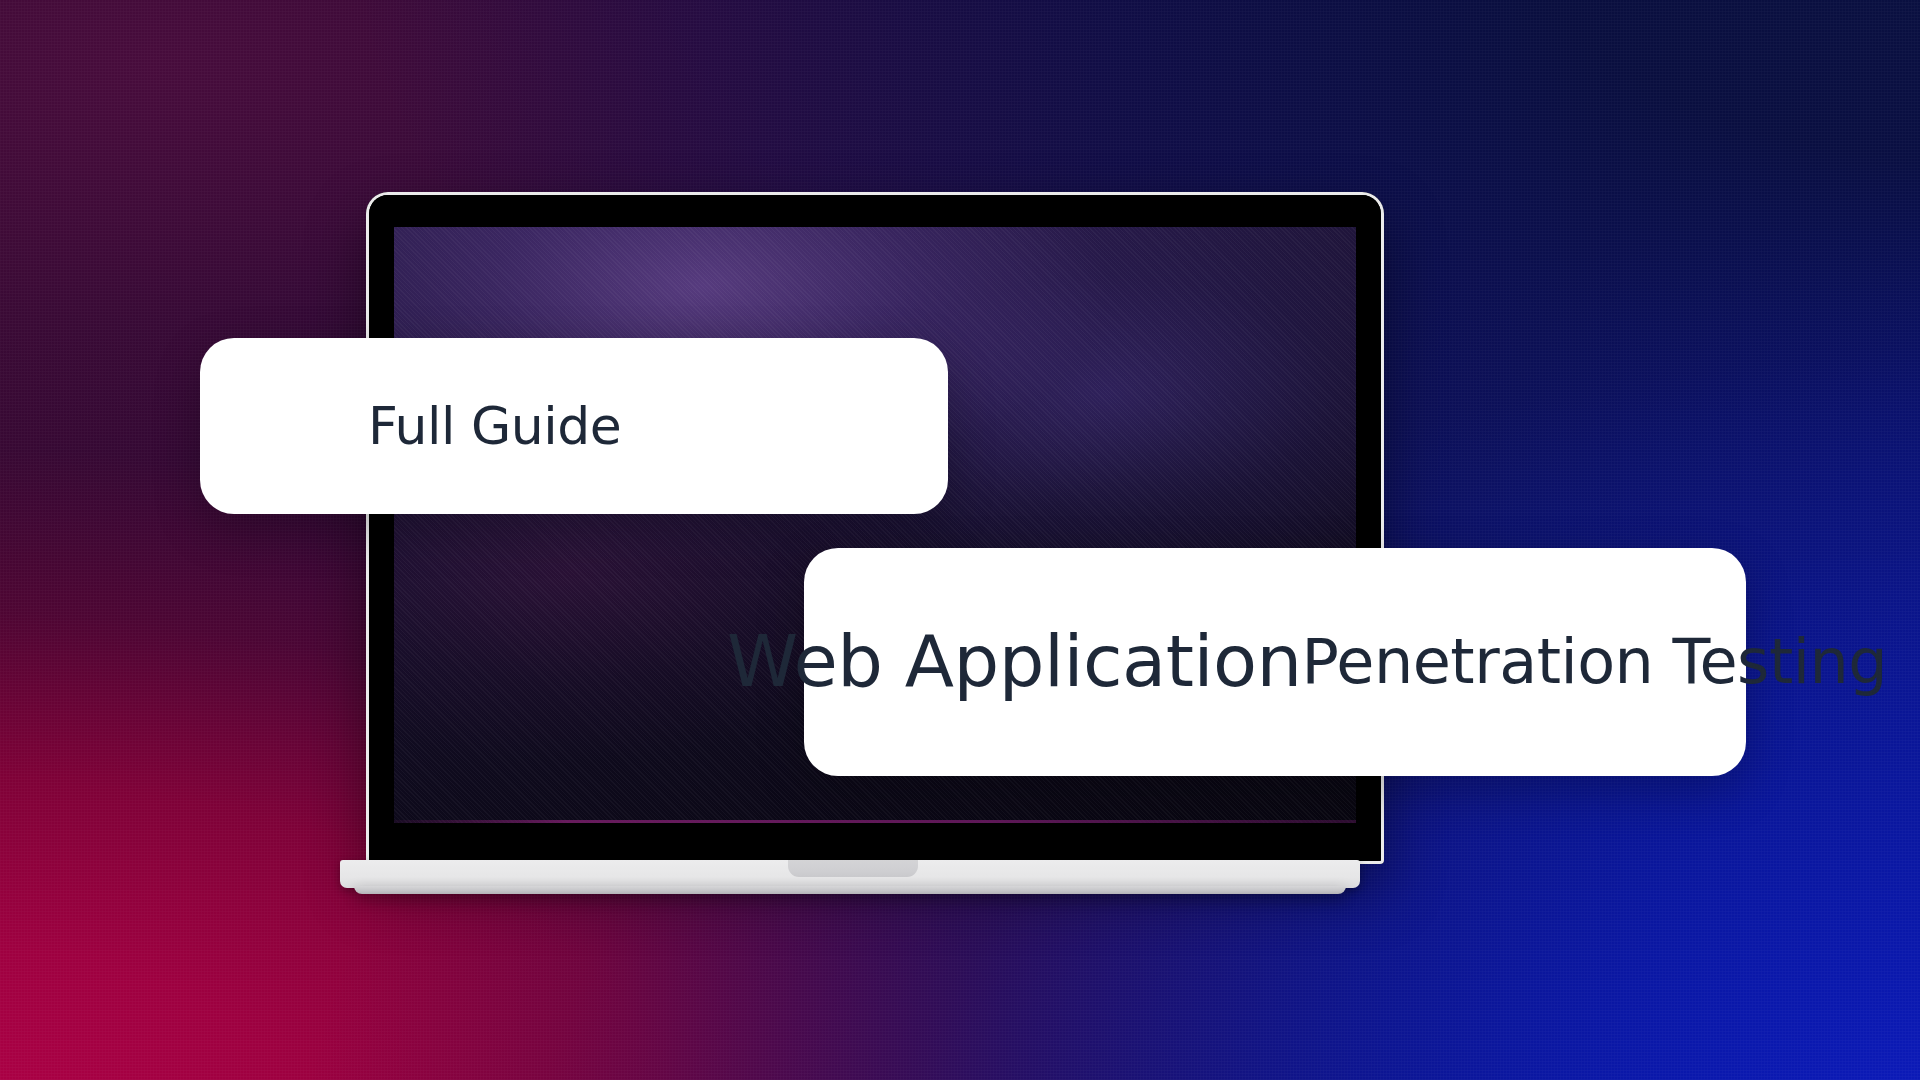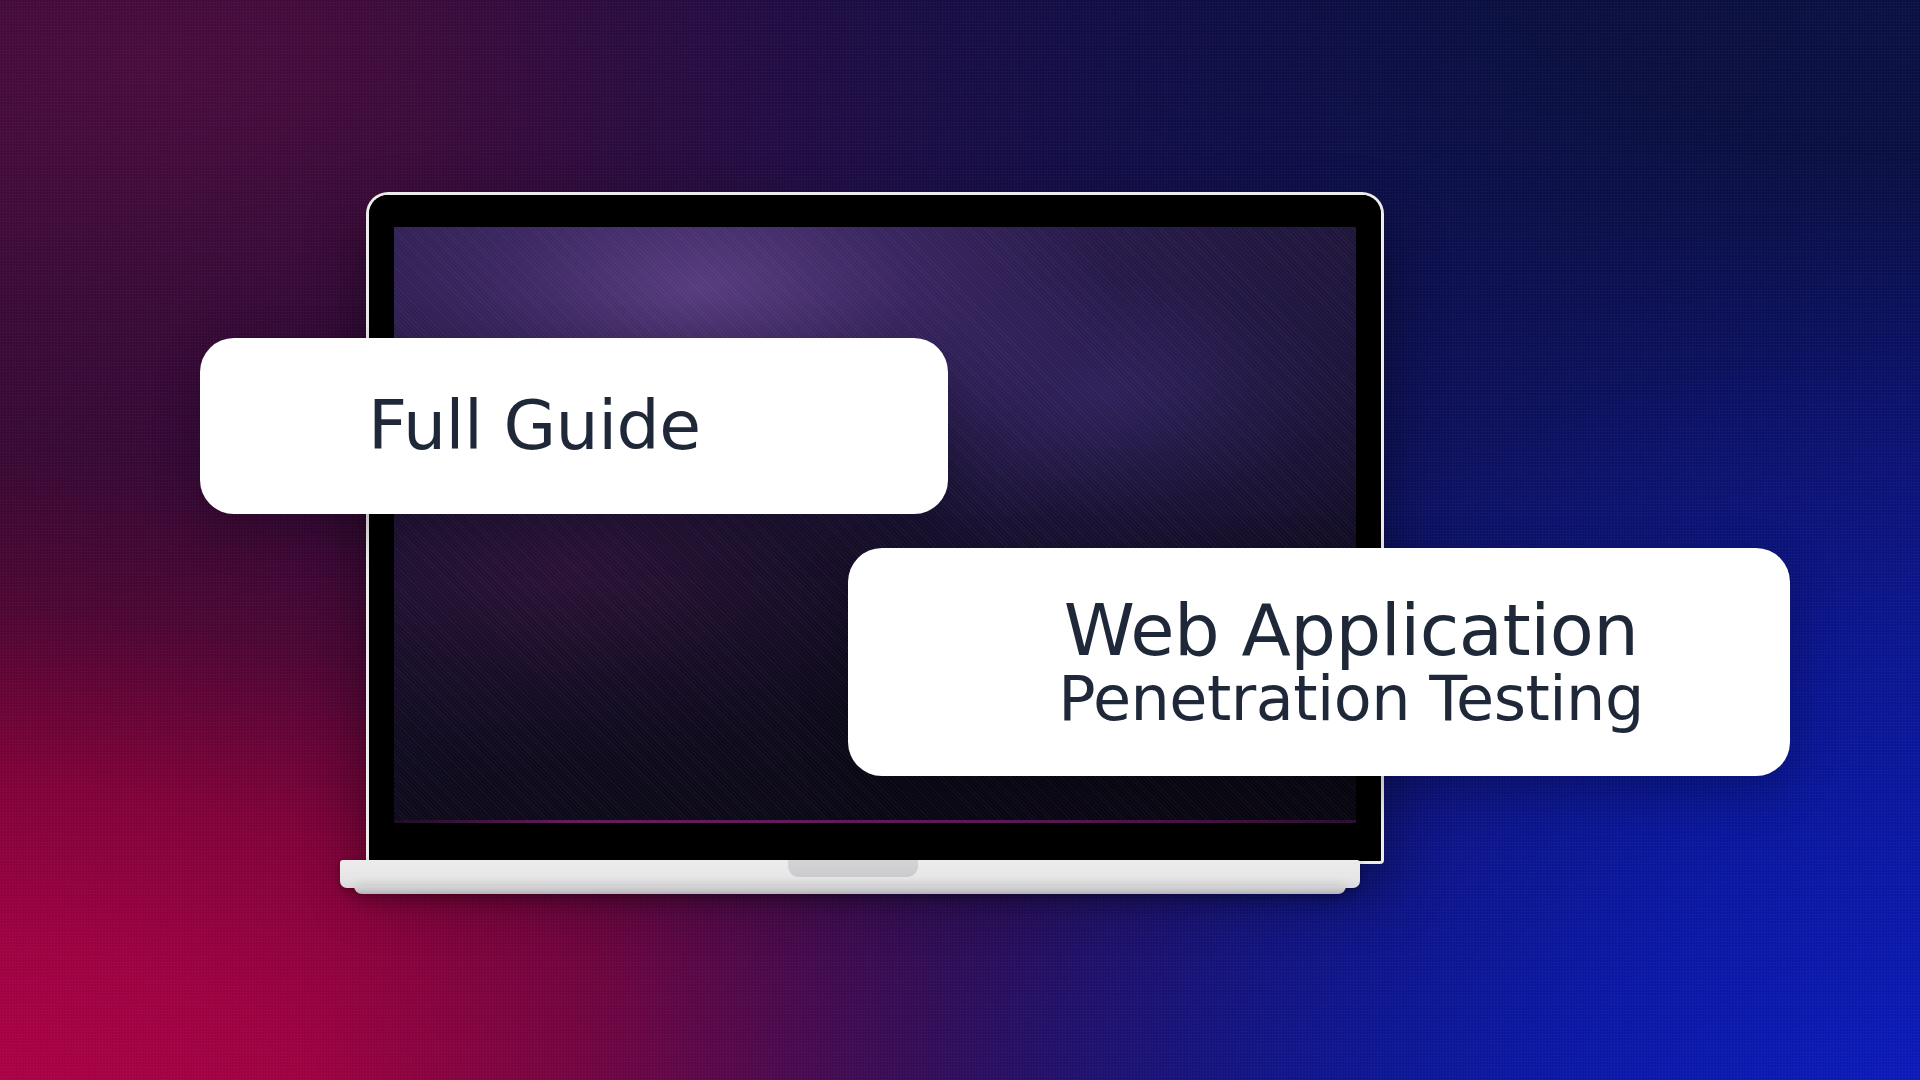--- a/index.html
+++ b/index.html
@@ -217,40 +217,40 @@
 
   #card-full-guide {
     left: 200px;
     top: 338px;
     width: 748px;
     height: 176px;
     padding-left: 168px;
   }
 
   #card-title {
-    left: 848px;
+    left: 804px;
     top: 548px;
     width: 942px;
     height: 228px;
     padding: 0 58px 0 122px;
-    flex-direction: column;
+    flex-direction: row;
     align-items: center;
     justify-content: center;
   }
 
   .card-text {
     color: #1e2838;
     font-family: "DejaVu Sans", "Liberation Sans", sans-serif;
     font-weight: 400;
     letter-spacing: -0.5px;
     white-space: nowrap;
   }
 
   .t-guide {
-    font-size: 68px;
+    font-size: 52px;
     line-height: 1;
   }
 
   .t-line1 {
     font-size: 72px;
     line-height: 1.02;
   }
 
   .t-line2 {
     font-size: 62px;

